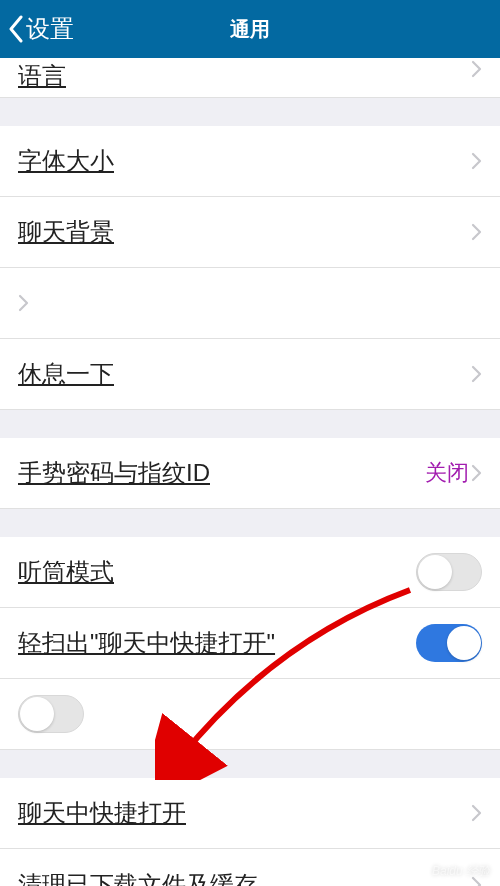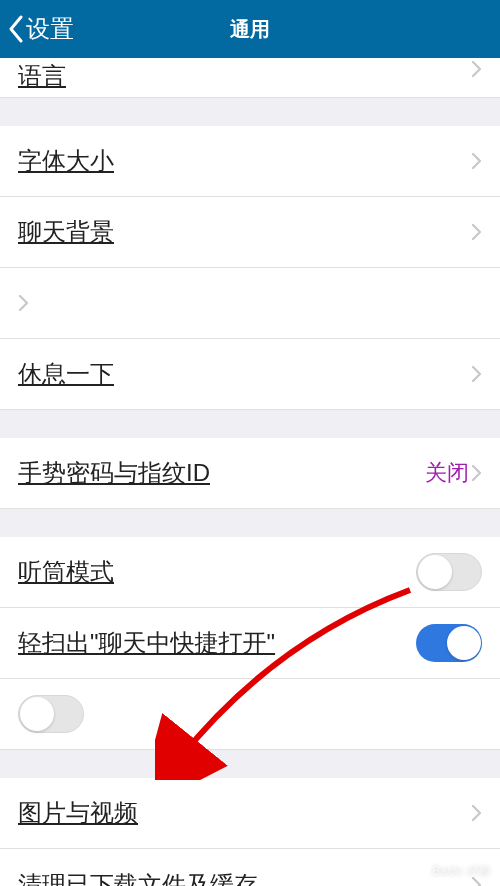--- a/index.html
+++ b/index.html
@@ -216,21 +216,21 @@
 
 <div class="row">
   <div class="toggle off">
     <div class="toggle-knob"></div>
   </div>
 </div>
 
 <div class="group-gap"></div>
 
 <div class="row">
-  <div class="row-label">图片与视频</div>
+  <div class="row-label">聊天中快捷打开</div>
   <span class="chevron">
     <svg viewBox="0 0 11 18">
         <polyline points="2,2 9,9 2,16" fill="none" stroke="#c7c7cc" stroke-width="2.2" stroke-linecap="round" stroke-linejoin="round"></polyline>
       </svg>
   </span>
 </div>
 
 <div class="row" style="border-bottom:none">
   <div class="row-label">清理已下载文件及缓存</div>
   <span class="chevron">

